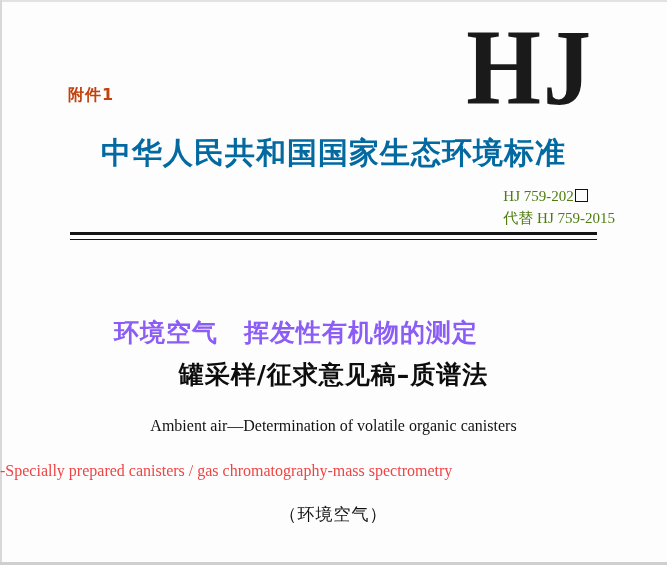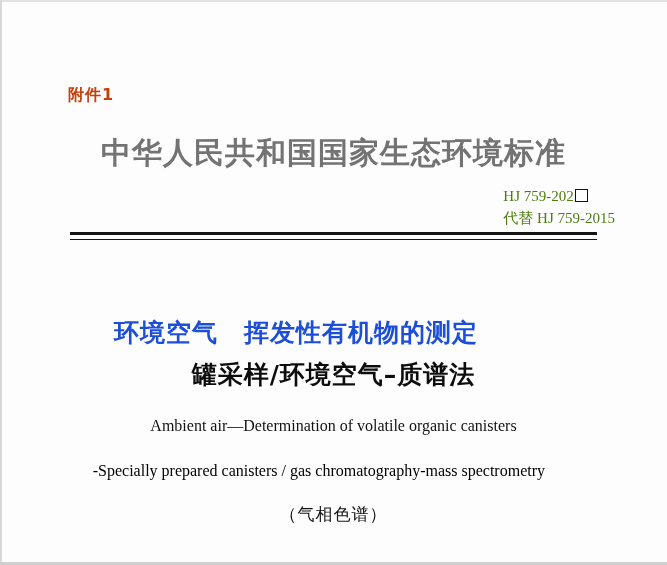--- a/index.html
+++ b/index.html
@@ -76,21 +76,21 @@
   .std-title {
     position: absolute;
     left: 0;
     top: 133px;
     width: 667px;
     text-align: center;
     font-family: "DejaVu Sans", sans-serif;
     font-size: 30px;
     font-weight: 700;
     letter-spacing: 1px;
-    color: #737373;
+    color: #0369a1;
   }
 
   
   .codes {
     position: absolute;
     right: 52px;
     top: 186px;
     text-align: left;
     font-family: "Liberation Serif", serif;
     font-size: 15px;
@@ -131,21 +131,21 @@
   .doc-title {
     position: absolute;
     left: 0;
     top: 316px;
     width: 592px;
     text-align: center;
     font-family: "DejaVu Sans", sans-serif;
     font-size: 25px;
     font-weight: 700;
     letter-spacing: 1px;
-    color: #1d4ed8;
+    color: #8b5cf6;
   }
   .doc-title-2 {
     position: absolute;
     left: 0;
     top: 358px;
     width: 667px;
     text-align: center;
     font-family: "DejaVu Sans", sans-serif;
     font-size: 25px;
     font-weight: 700;
@@ -162,24 +162,24 @@
     text-align: center;
     font-family: "Liberation Serif", serif;
     font-size: 16px;
     color: #121212;
   }
   .en-title-2 {
     position: absolute;
     left: 0;
     top: 462px;
     width: 545px;
-    text-align: right;
+    text-align: left;
     font-family: "Liberation Serif", serif;
     font-size: 16px;
-    color: #000000;
+    color: #ef4444;
   }
 
   
   .draft-note {
     position: absolute;
     left: 0;
     top: 503px;
     width: 667px;
     text-align: center;
     font-family: "DejaVu Sans", sans-serif;
@@ -190,36 +190,39 @@
 </style>
 </head>
 <body>
 
 <div class="page">
 
   <div class="scan-edge-top"></div>
   <div class="scan-edge-left"></div>
   <div class="scan-edge-bottom"></div>
 
+  <div class="hj-logo">
+    <span>HJ</span>
+  </div>
 
   <div class="attachment-label">附件1</div>
 
   <div class="std-title">中华人民共和国国家生态环境标准</div>
 
   <div class="codes">
     <div class="code-line">
       <span>HJ 759-202</span><span class="box-glyph"></span>
     </div>
     <div class="code-line">代替 HJ  759-2015</div>
   </div>
 
   <div class="rule-thick"></div>
   <div class="rule-thin"></div>
 
   <div class="doc-title">环境空气　挥发性有机物的测定</div>
-  <div class="doc-title-2">罐采样/环境空气–质谱法</div>
+  <div class="doc-title-2">罐采样/征求意见稿–质谱法</div>
 
   <div class="en-title-1">Ambient air—Determination of volatile organic canisters</div>
   <div class="en-title-2">-Specially prepared canisters / gas chromatography-mass spectrometry</div>
 
-  <div class="draft-note">（气相色谱）</div>
+  <div class="draft-note">（环境空气）</div>
 
 </div>
 
 </body></html>

